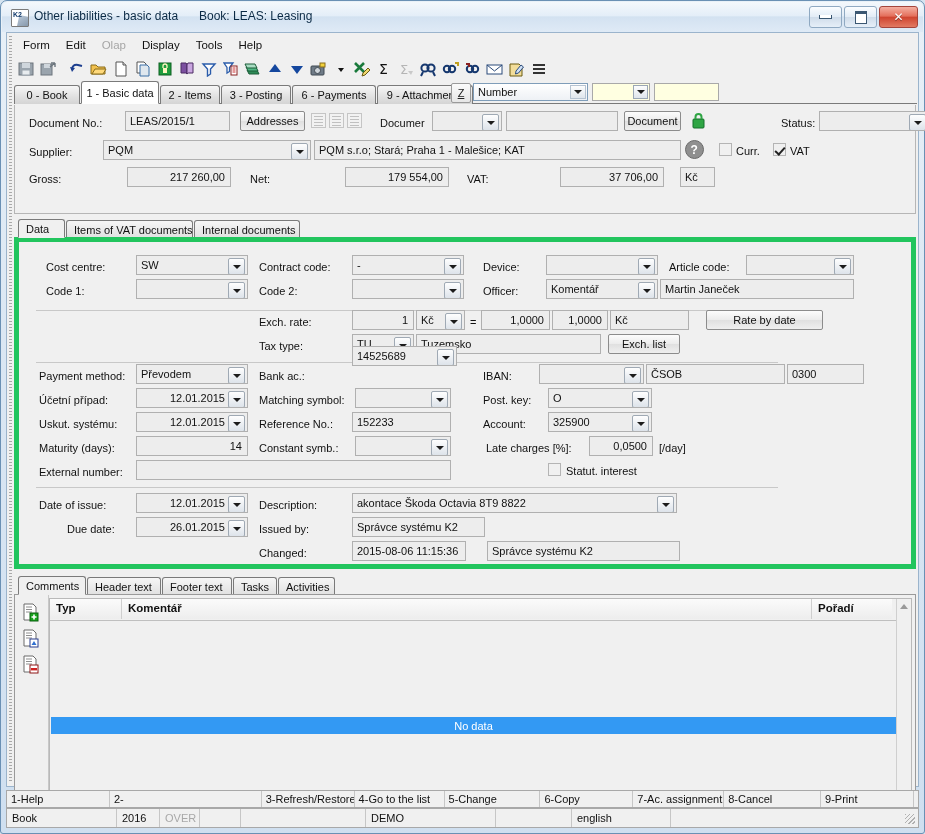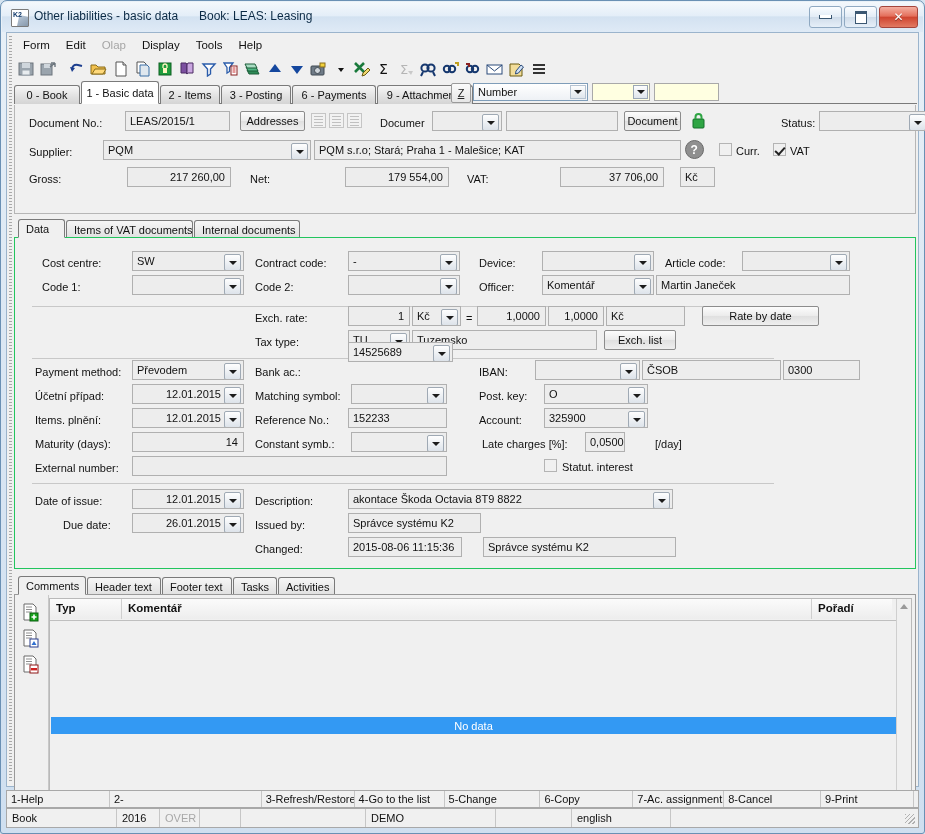--- a/index.html
+++ b/index.html
@@ -157,21 +157,21 @@
     border:solid #222;border-width:0 2px 2px 0;transform:rotate(42deg);}
   .chk.gray{background:#f0f0f0;border-color:#b4b4b4;}
 
   
   .dataarea{position:absolute;left:7px;top:186px;right:2px;height:350px;}
   .innertabs{position:absolute;left:0;top:0;right:0;height:19px;}
   .itab{position:absolute;bottom:0;height:18px;box-sizing:border-box;border:1px solid #7a7a7a;border-bottom:none;
     border-radius:3px 3px 0 0;background:linear-gradient(180deg,#f6f6f6,#e0e0e0);
     display:flex;align-items:center;padding:0 7px;font-size:11px;color:#111;white-space:nowrap;}
   .itab.active{background:#f0f0f0;border-bottom:1px solid #f0f0f0;z-index:3;height:19px;}
-  .panel{position:absolute;left:0;top:18px;right:0;bottom:0;border:1px solid #22c55e;background:#f0f0f0;box-sizing:border-box;}
+  .panel{position:absolute;left:0;top:18px;right:0;bottom:0;border:5px solid #22c55e;background:#f0f0f0;box-sizing:border-box;}
   .hr{position:absolute;height:1px;background:#c8c8c8;}
 
   
   .btmtabs{position:absolute;left:7px;top:543px;right:2px;height:19px;}
   .gridbox{position:absolute;left:7px;top:561px;right:2px;height:218px;
     border:1px solid #9a9a9a;background:#f0f0f0;box-sizing:border-box;}
   .gutter{position:absolute;left:0;top:0;width:33px;bottom:0;background:#f0f0f0;border-right:1px solid #c8c8c8;}
   .gicon{position:absolute;left:8px;width:17px;height:19px;}
   .gridinner{position:absolute;left:34px;top:3px;right:3px;bottom:3px;border:1px solid #b9b9b9;background:#f0f0f0;box-sizing:border-box;}
   .ghead{position:absolute;left:0;top:0;right:14px;height:21px;background:#f0f0f0;border-bottom:1px solid #bfbfbf;}
@@ -609,21 +609,21 @@
             </span>
         </div>
         <div class="lbl" style="left:464px;top:152px;">Post. key:</div>
         <div class="combo" style="left:529px;top:146px;width:104px;">
           <span>O</span>
           <span class="dd">
               <span class="caret"></span>
             </span>
         </div>
 
-        <div class="lbl" style="left:20px;top:176px;">Items. plnění:</div>
+        <div class="lbl" style="left:20px;top:176px;">Uskut. systému:</div>
         <div class="combo num" style="left:117px;top:170px;width:112px;text-align:right;padding-right:22px;">
           <span>12.01.2015</span>
           <span class="dd">
               <span class="caret"></span>
             </span>
         </div>
         <div class="lbl" style="left:240px;top:176px;">Reference No.:</div>
         <div class="fld" style="left:333px;top:170px;width:99px;">152233</div>
         <div class="lbl" style="left:464px;top:176px;">Account:</div>
         <div class="combo" style="left:529px;top:170px;width:104px;">
@@ -636,21 +636,21 @@
         <div class="lbl" style="left:20px;top:200px;">Maturity (days):</div>
         <div class="fld num" style="left:117px;top:194px;width:112px;">14</div>
         <div class="lbl" style="left:240px;top:200px;text-align:right;">Constant symb.:</div>
         <div class="combo" style="left:336px;top:194px;width:96px;">
           <span></span>
           <span class="dd">
               <span class="caret"></span>
             </span>
         </div>
         <div class="lbl" style="left:467px;top:200px;">Late charges [%]:</div>
-        <div class="fld num" style="left:570px;top:194px;width:40px;">0,0500</div>
+        <div class="fld num" style="left:570px;top:194px;width:64px;">0,0500</div>
         <div class="lbl" style="left:640px;top:200px;">[/day]</div>
 
         <div class="lbl" style="left:20px;top:224px;">External number:</div>
         <div class="fld" style="left:117px;top:218px;width:315px;"></div>
         <div class="chk gray" style="left:529px;top:221px;"></div>
         <div class="lbl" style="left:547px;top:223px;">Statut. interest</div>
 
         <div class="hr" style="left:17px;top:245px;width:742px;"></div>
 
         <div class="lbl" style="left:20px;top:257px;">Date of issue:</div>

